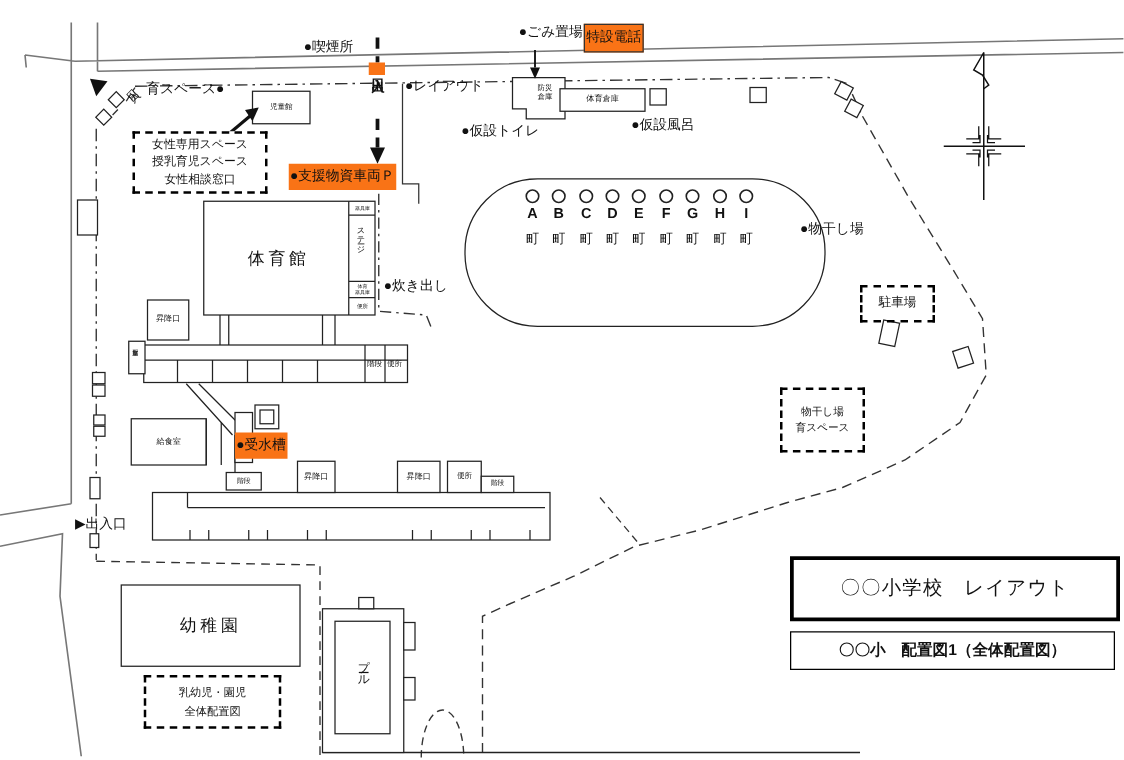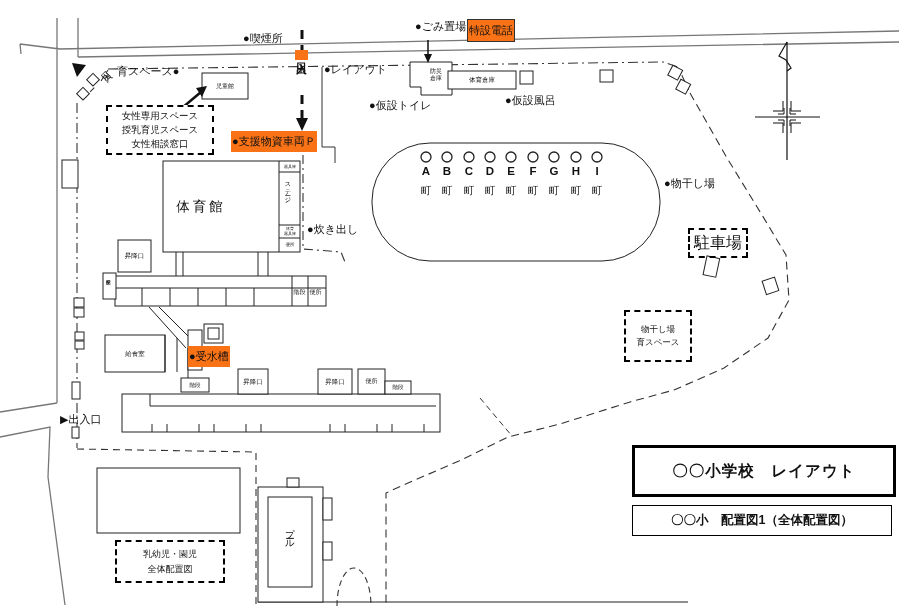--- a/index.html
+++ b/index.html
@@ -7,21 +7,21 @@
          font-family:"Liberation Sans","DejaVu Sans",sans-serif;color:#111}
   #stage svg{position:absolute;left:0;top:0;z-index:1}
   .lbl{position:absolute;white-space:nowrap;font-size:11px;line-height:1;z-index:3}
   .bgw{background:#f97316;padding:5px 1px}
   .cbox{position:absolute;display:flex;flex-direction:column;justify-content:center;
         text-align:center;z-index:3;line-height:1.15}
   .dashbox{border:2.5px dashed #000}
   .thinbox{border:1px solid #333}
   .vtext{writing-mode:vertical-rl;text-orientation:upright;line-height:1.05}
   .wrapnarrow{word-break:break-all;line-height:1.1;text-align:center}
-  .t-main{border:3px solid #000;background:#fff;font-size:15.5px;font-weight:700;letter-spacing:1px}
+  .t-main{border:3px solid #000;background:#fff;font-size:15.5px;font-weight:400;letter-spacing:1px}
   .t-sub{border:1.5px solid #000;background:#fff;font-size:12.5px;font-weight:600}
   .track-letter{position:absolute;width:14px;text-align:center;font-size:11.5px;font-weight:600;z-index:3}
   .track-town{position:absolute;width:14px;text-align:center;font-size:10.5px;z-index:3}
 </style>
 </head>
 <body>
 
 <div id="stage">
 
   <svg width="899" height="608" viewBox="0 0 899 608">
@@ -151,21 +151,21 @@
   </div>
 
   <div class="lbl vtext bgw" style="left:295px;top:50px;font-size:10.5px;font-weight:600">出入口</div>
   <div class="lbl vtext" style="left:96px;top:72px;font-size:8.5px;transform:rotate(-45deg);transform-origin:top left">出入口</div>
 
   <div class="lbl" style="left:324px;top:64px">●レイアウト</div>
   <div class="lbl" style="left:369px;top:100px">●仮設トイレ</div>
   <div class="lbl" style="left:505px;top:95px">●仮設風呂</div>
   <div class="lbl bgw" style="left:231px;top:131px">●支援物資車両Ｐ</div>
 
-  <div class="cbox" style="left:152px;top:161px;width:98px;height:91px;font-size:13.5px;letter-spacing:3px">体育館</div>
+  <div class="cbox" style="left:174px;top:161px;width:98px;height:91px;font-size:13.5px;letter-spacing:3px">体育館</div>
   <div class="lbl vtext" style="left:284px;top:177px;font-size:6.5px">ステージ</div>
   <div class="cbox" style="left:280px;top:162px;width:20px;height:10px;font-size:4px">器具庫</div>
   <div class="cbox" style="left:280px;top:226px;width:20px;height:11px;font-size:4px;line-height:1.2">
     <span>体育</span>
     <span>器具庫</span>
   </div>
   <div class="cbox" style="left:280px;top:239px;width:20px;height:11px;font-size:4.5px">便所</div>
 
   <div class="lbl" style="left:307px;top:224px">●炊き出し</div>
 
@@ -178,27 +178,28 @@
   <div class="lbl bgw" style="left:188px;top:346px">●受水槽</div>
 
   <div class="cbox" style="left:181px;top:378px;width:28px;height:14px;font-size:5.5px">階段</div>
   <div class="cbox" style="left:238px;top:369px;width:30px;height:25px;font-size:6.5px">昇降口</div>
   <div class="cbox" style="left:318px;top:369px;width:34px;height:25px;font-size:6.5px">昇降口</div>
   <div class="cbox" style="left:358px;top:369px;width:27px;height:25px;font-size:6px">便所</div>
   <div class="cbox" style="left:385px;top:381px;width:26px;height:13px;font-size:5.5px">階段</div>
 
   <div class="lbl" style="left:60px;top:414px">▶出入口</div>
 
-  <div class="lbl" style="left:664px;top:178px">●物干し場</div>
-  <div class="cbox dashbox" style="left:688px;top:228px;width:56px;height:26px;font-size:16px">駐車場</div>
+  <div class="lbl" style="left:640px;top:178px">●物干し場</div>
+  <div class="cbox dashbox" style="left:688px;top:228px;width:56px;height:26px;font-size:10px">駐車場</div>
   <div class="cbox dashbox" style="left:624px;top:310px;width:64px;height:48px;font-size:8.5px;line-height:1.5">
     <span>物干し場</span>
     <span>育スペース</span>
   </div>
 
+  <div class="cbox" style="left:97px;top:468px;width:143px;height:65px;font-size:13.5px;letter-spacing:3px">幼稚園</div>
   <div class="cbox dashbox" style="left:115px;top:540px;width:106px;height:39px;font-size:9px;line-height:1.6">
     <span>乳幼児・園児</span>
     <span>全体配置図</span>
   </div>
   <div class="lbl vtext" style="left:285px;top:522px;font-size:9.5px">プール</div>
 
   <div class="track-letter" style="left:419px;top:165px">A</div>
   <div class="track-letter" style="left:440px;top:165px">B</div>
   <div class="track-letter" style="left:462px;top:165px">C</div>
   <div class="track-letter" style="left:483px;top:165px">D</div>

